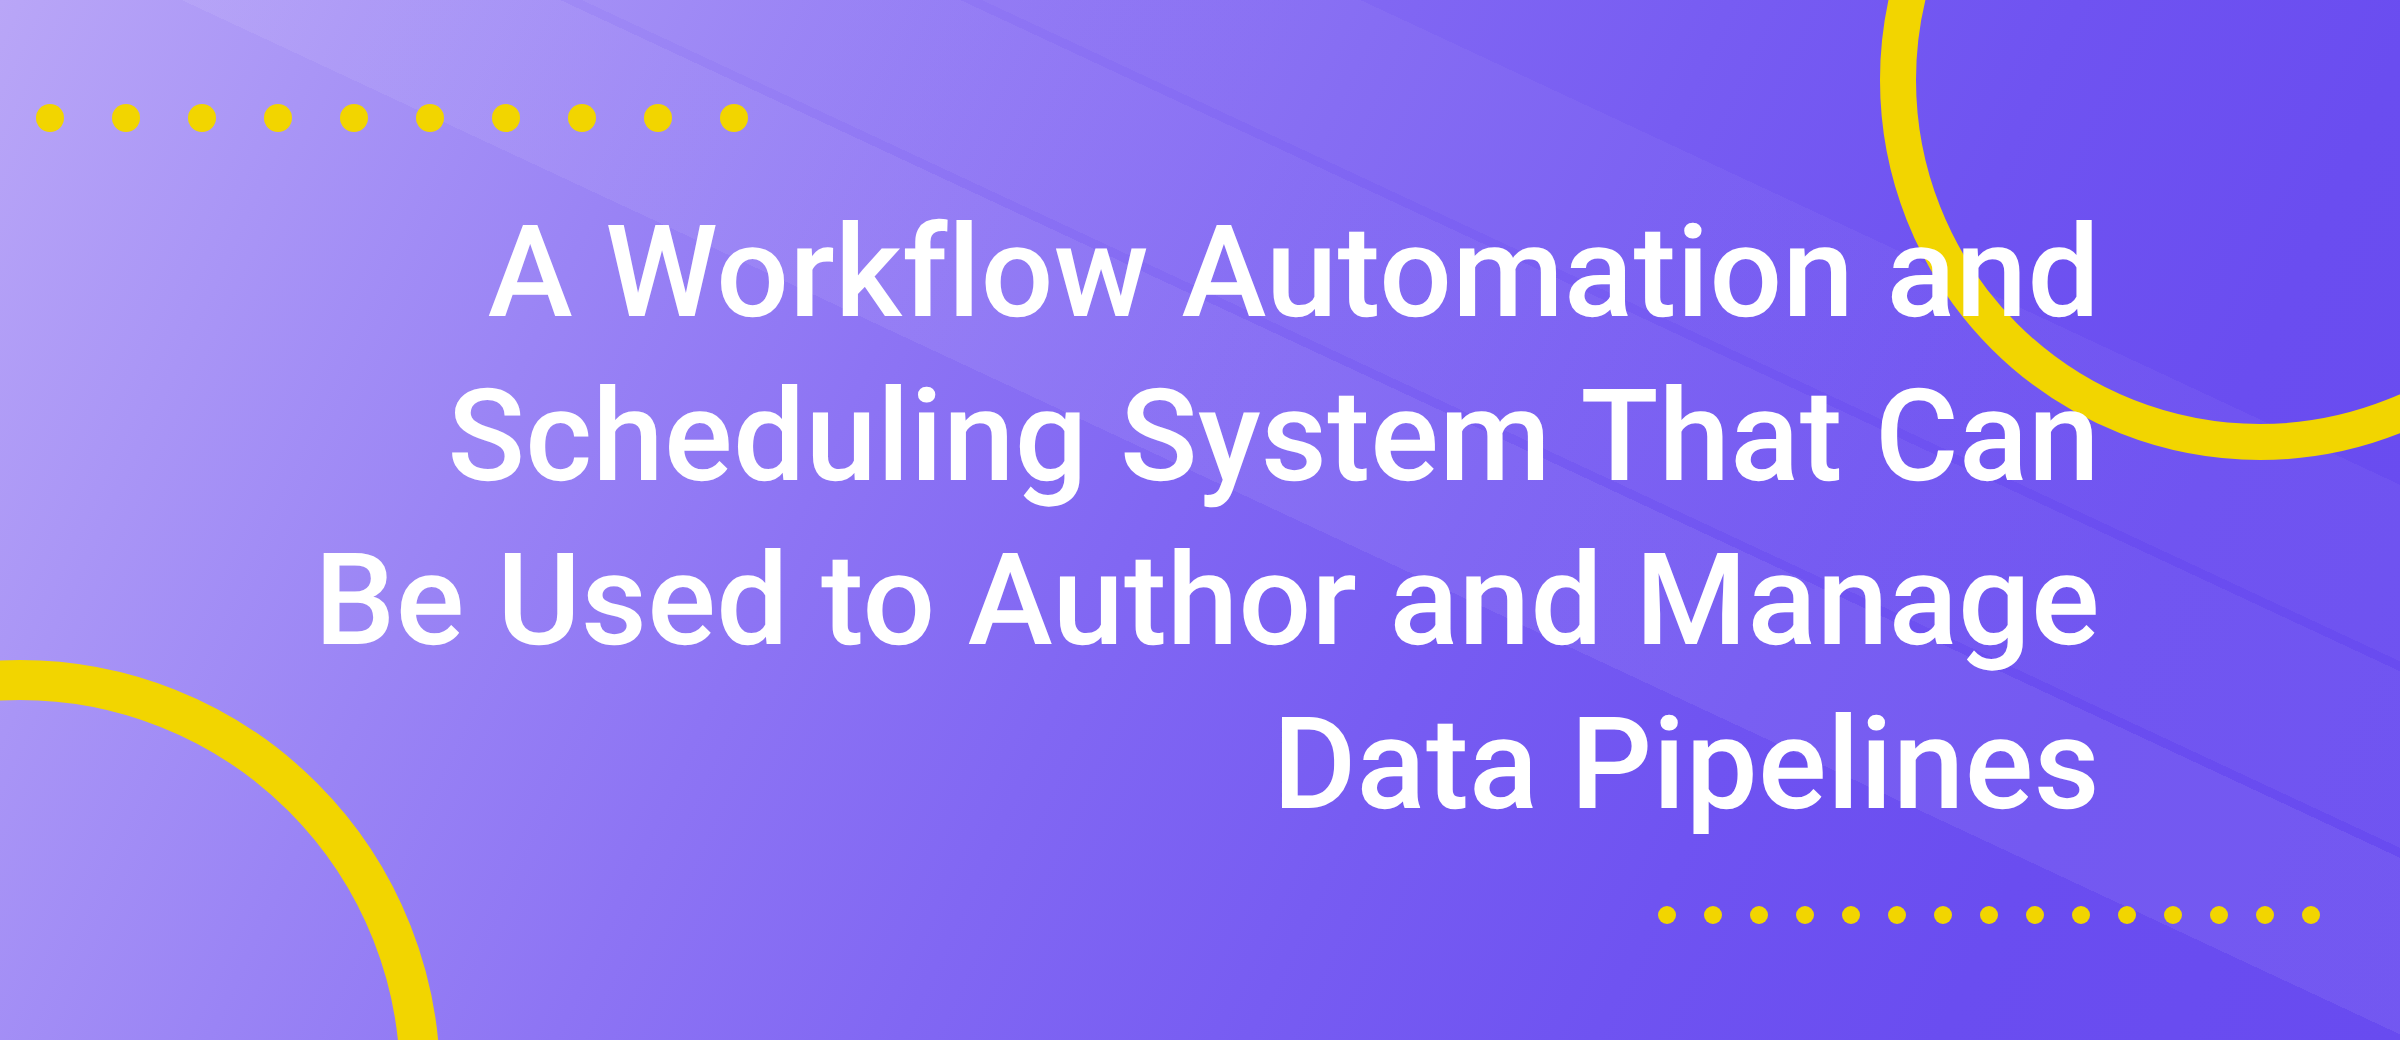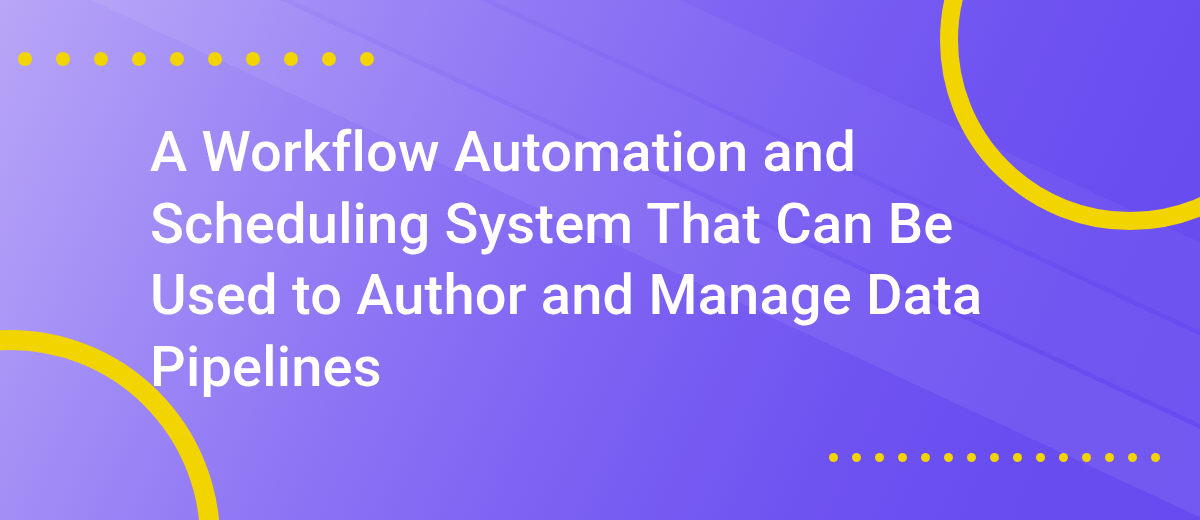--- a/index.html
+++ b/index.html
@@ -37,23 +37,23 @@
     .band1 { left: -600px; top: -900px; background: linear-gradient(90deg, transparent 0 48%, #fff 48% 52%, transparent 52%); }
     .band2 { left: -400px; top: -900px; background: linear-gradient(90deg, transparent 0 48%, #fff 48% 52%, transparent 52%); opacity:0.05;}
     .band3 { left: -200px; top: -900px; background: linear-gradient(90deg, transparent 0 48%, #fff 48% 52%, transparent 52%); opacity:0.04;}
 
     .title {
       position: absolute;
       top: 50%;
       left: 50%;
       transform: translate(-50%, -50%);
       width: 900px;
-      text-align: left;
+      text-align: right;
       color: #ffffff;
-      font-size: 56px;
+      font-size: 64px;
       font-weight: 500;
       line-height: 1.28;
       letter-spacing: 0.2px;
     }
 
     .dots-row {
       position: absolute;
       display: flex;
       gap: 18px;
     }

